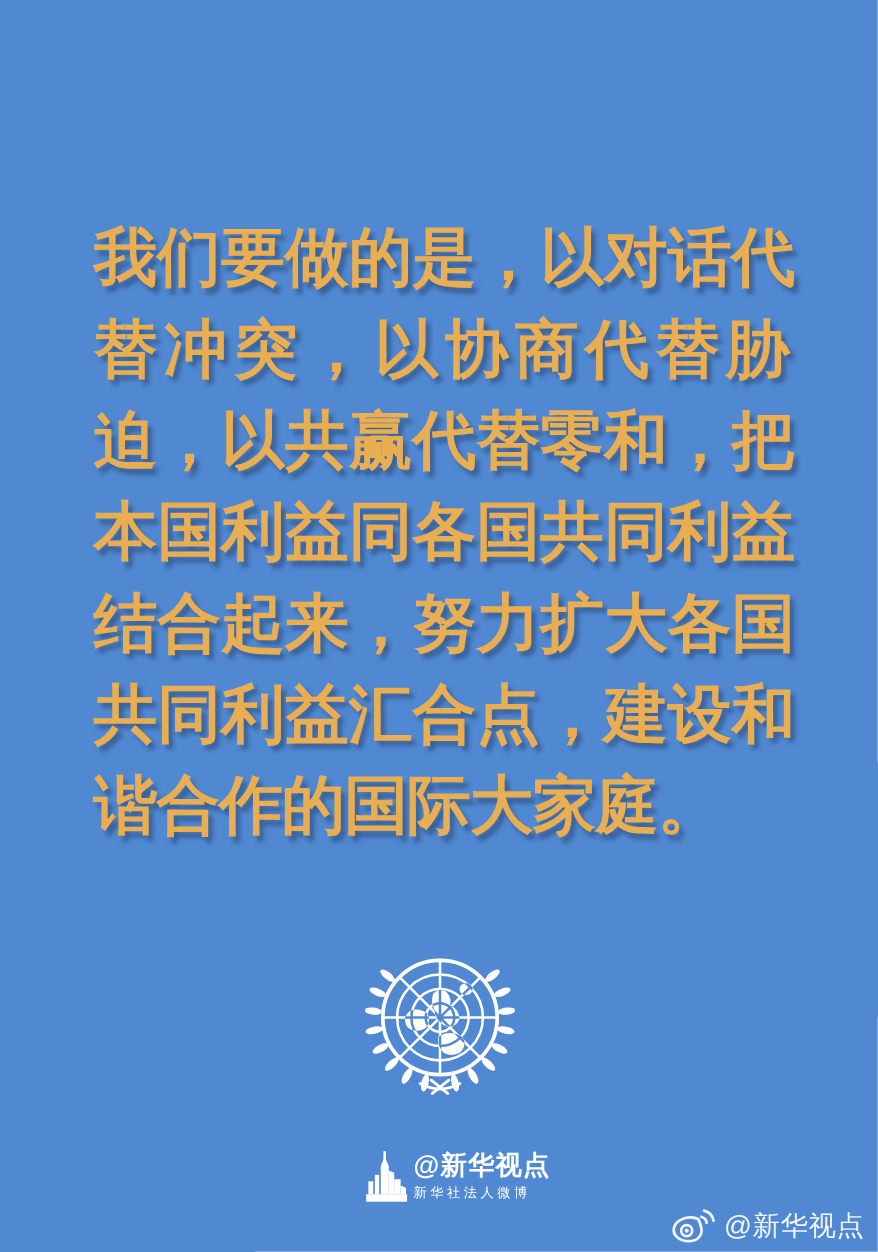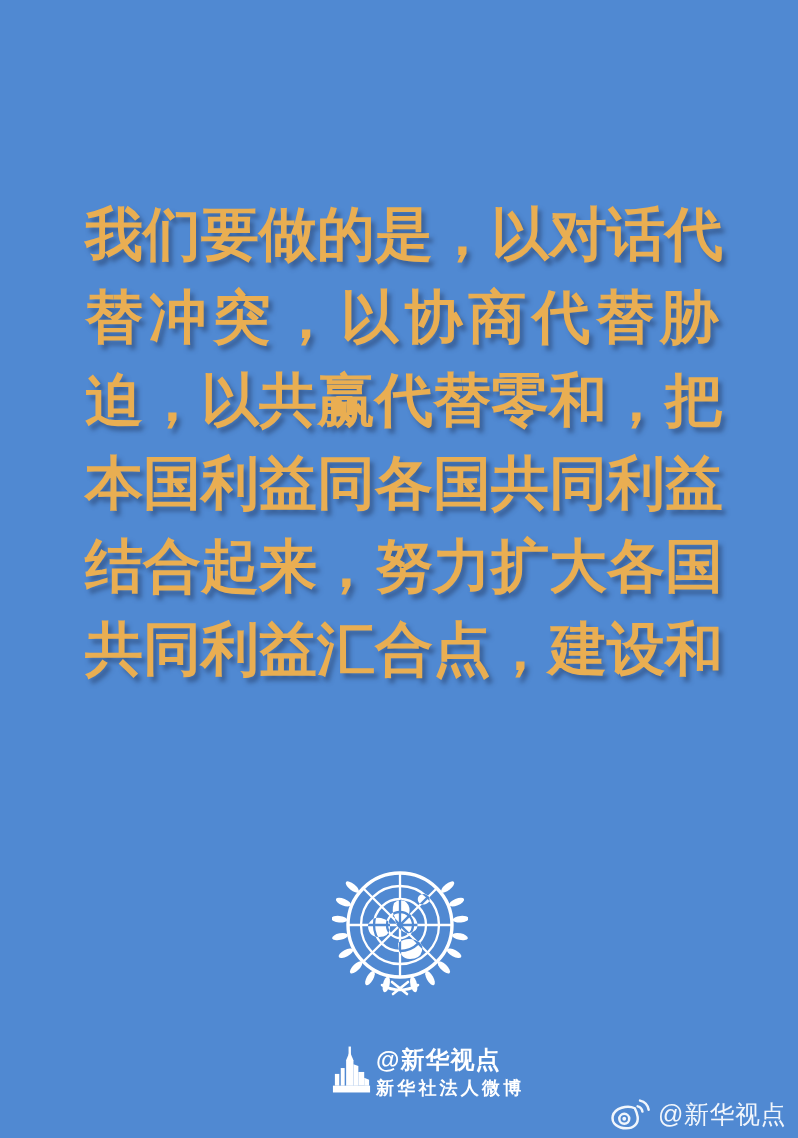--- a/index.html
+++ b/index.html
@@ -36,21 +36,21 @@
     position:absolute;left:330px;top:1046px;
     display:flex;align-items:flex-start;
     color:#FFFFFF;
   }
   .branding .logo{width:43px;height:48px;margin-right:3px;}
   .branding-text{display:flex;flex-direction:column;}
   .branding-title{
     font-size:24px;font-weight:700;line-height:28px;letter-spacing:1px;
   }
   .branding-subtitle{
-    font-size:18px;font-weight:700;letter-spacing:3.2px;margin-top:2px;
+    font-size:12px;font-weight:400;letter-spacing:3.2px;margin-top:2px;
   }
   
   .watermark{
     position:absolute;right:12px;top:1096px;
     display:flex;align-items:center;
     color:rgba(255,255,255,.92);
   }
   .watermark .wb-icon{width:44px;height:36px;margin-right:6px;}
   .watermark-text{font-size:25px;font-weight:400;letter-spacing:.5px;}
 </style>
@@ -130,20 +130,21 @@
         <span>利</span>
         <span>益</span>
         <span>汇</span>
         <span>合</span>
         <span>点</span>
         <span>，</span>
         <span>建</span>
         <span>设</span>
         <span>和</span>
       </div>
+    <div class="quote-line natural">谐合作的国际大家庭。</div>
   </div>
 
   <svg class="un-emblem" viewBox="0 0 136 140" aria-hidden="true">
     <defs>
       <g id="grid" fill="none" stroke="currentColor">
         <circle cx="68" cy="62" r="52" stroke-width="3.4"></circle>
         <circle cx="68" cy="62" r="39" stroke-width="2.3"></circle>
         <circle cx="68" cy="62" r="26" stroke-width="2.3"></circle>
         <circle cx="68" cy="62" r="13" stroke-width="2.3"></circle>
         <line x1="16" y1="62" x2="120" y2="62" stroke-width="2.3"></line>

